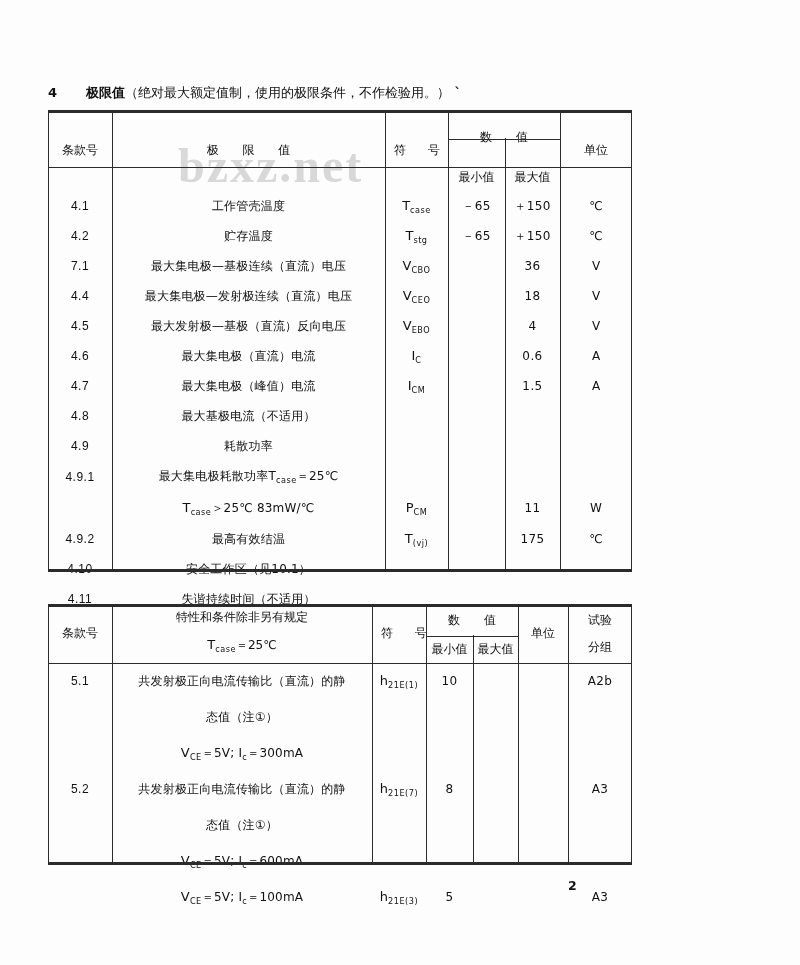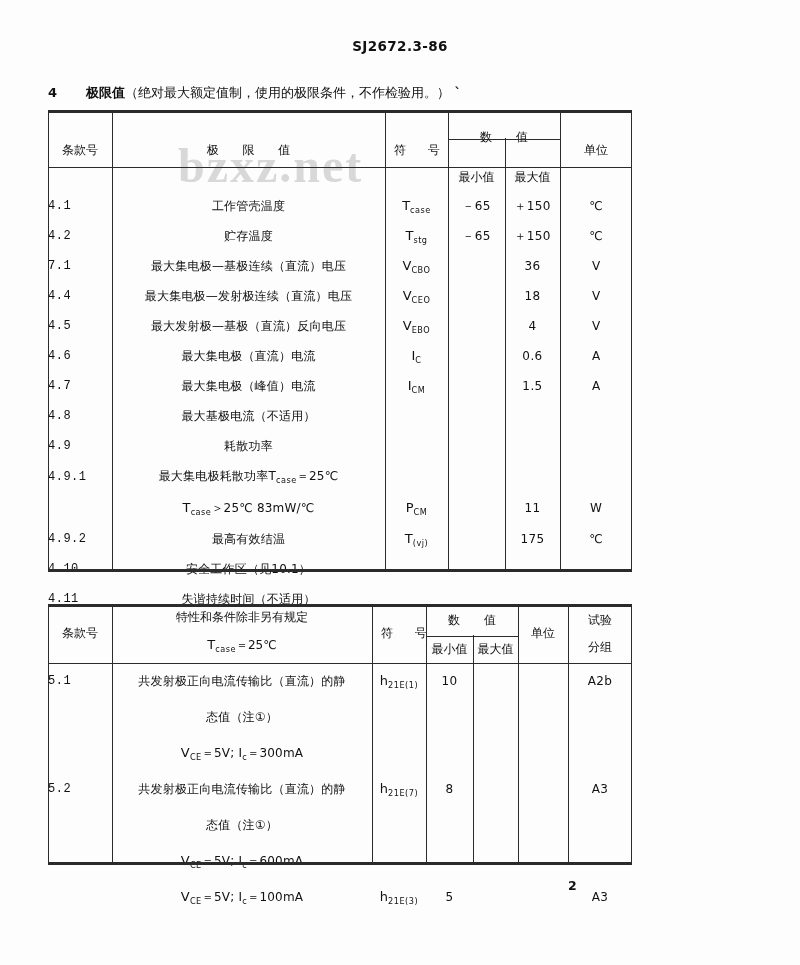--- a/index.html
+++ b/index.html
@@ -108,24 +108,24 @@
     font-weight: 700;
     font-size: 13px;
     white-space: nowrap;
     margin-top: 16px;
   }
   .hdr-wide { letter-spacing: 10px; text-indent: 10px; }
   .hdr-sym  { letter-spacing: 9px; text-indent: 9px; text-align: right; }
 
   
   .cl-num {
-    text-align: left;
+    text-align: center;
     font-size: 12.5px;
     letter-spacing: 0.5px;
-    font-family: Liberation Mono, monospace;
+    font-family: Liberation Sans, sans-serif;
   }
   .cl-desc {
     text-align: center;
     padding-left: 18px;
     font-size: 12.5px;
     letter-spacing: 0.2px;
   }
   .cl-sym {
     text-align: center;
     padding-left: 9px;
@@ -165,21 +165,20 @@
 
   .nowrap { white-space: nowrap; }
 </style>
 </head>
 <body>
 
 <div class="page">
 
   <div class="watermark">bzxz.net</div>
 
-  <div class="doc-number">SJ2672.3-86</div>
 
   <div class="sec-head" id="sec4-head">
     <span class="num">4</span><span class="body">极限值</span><span class="rest">（绝对最大额定值制，使用的极限条件，不作检验用。）</span><span> ˋ</span>
   </div>
 
   <table class="tbl" id="tbl-limits">
     <colgroup>
       <col style="width:64px">
       <col style="width:273px">
       <col style="width:63px">

